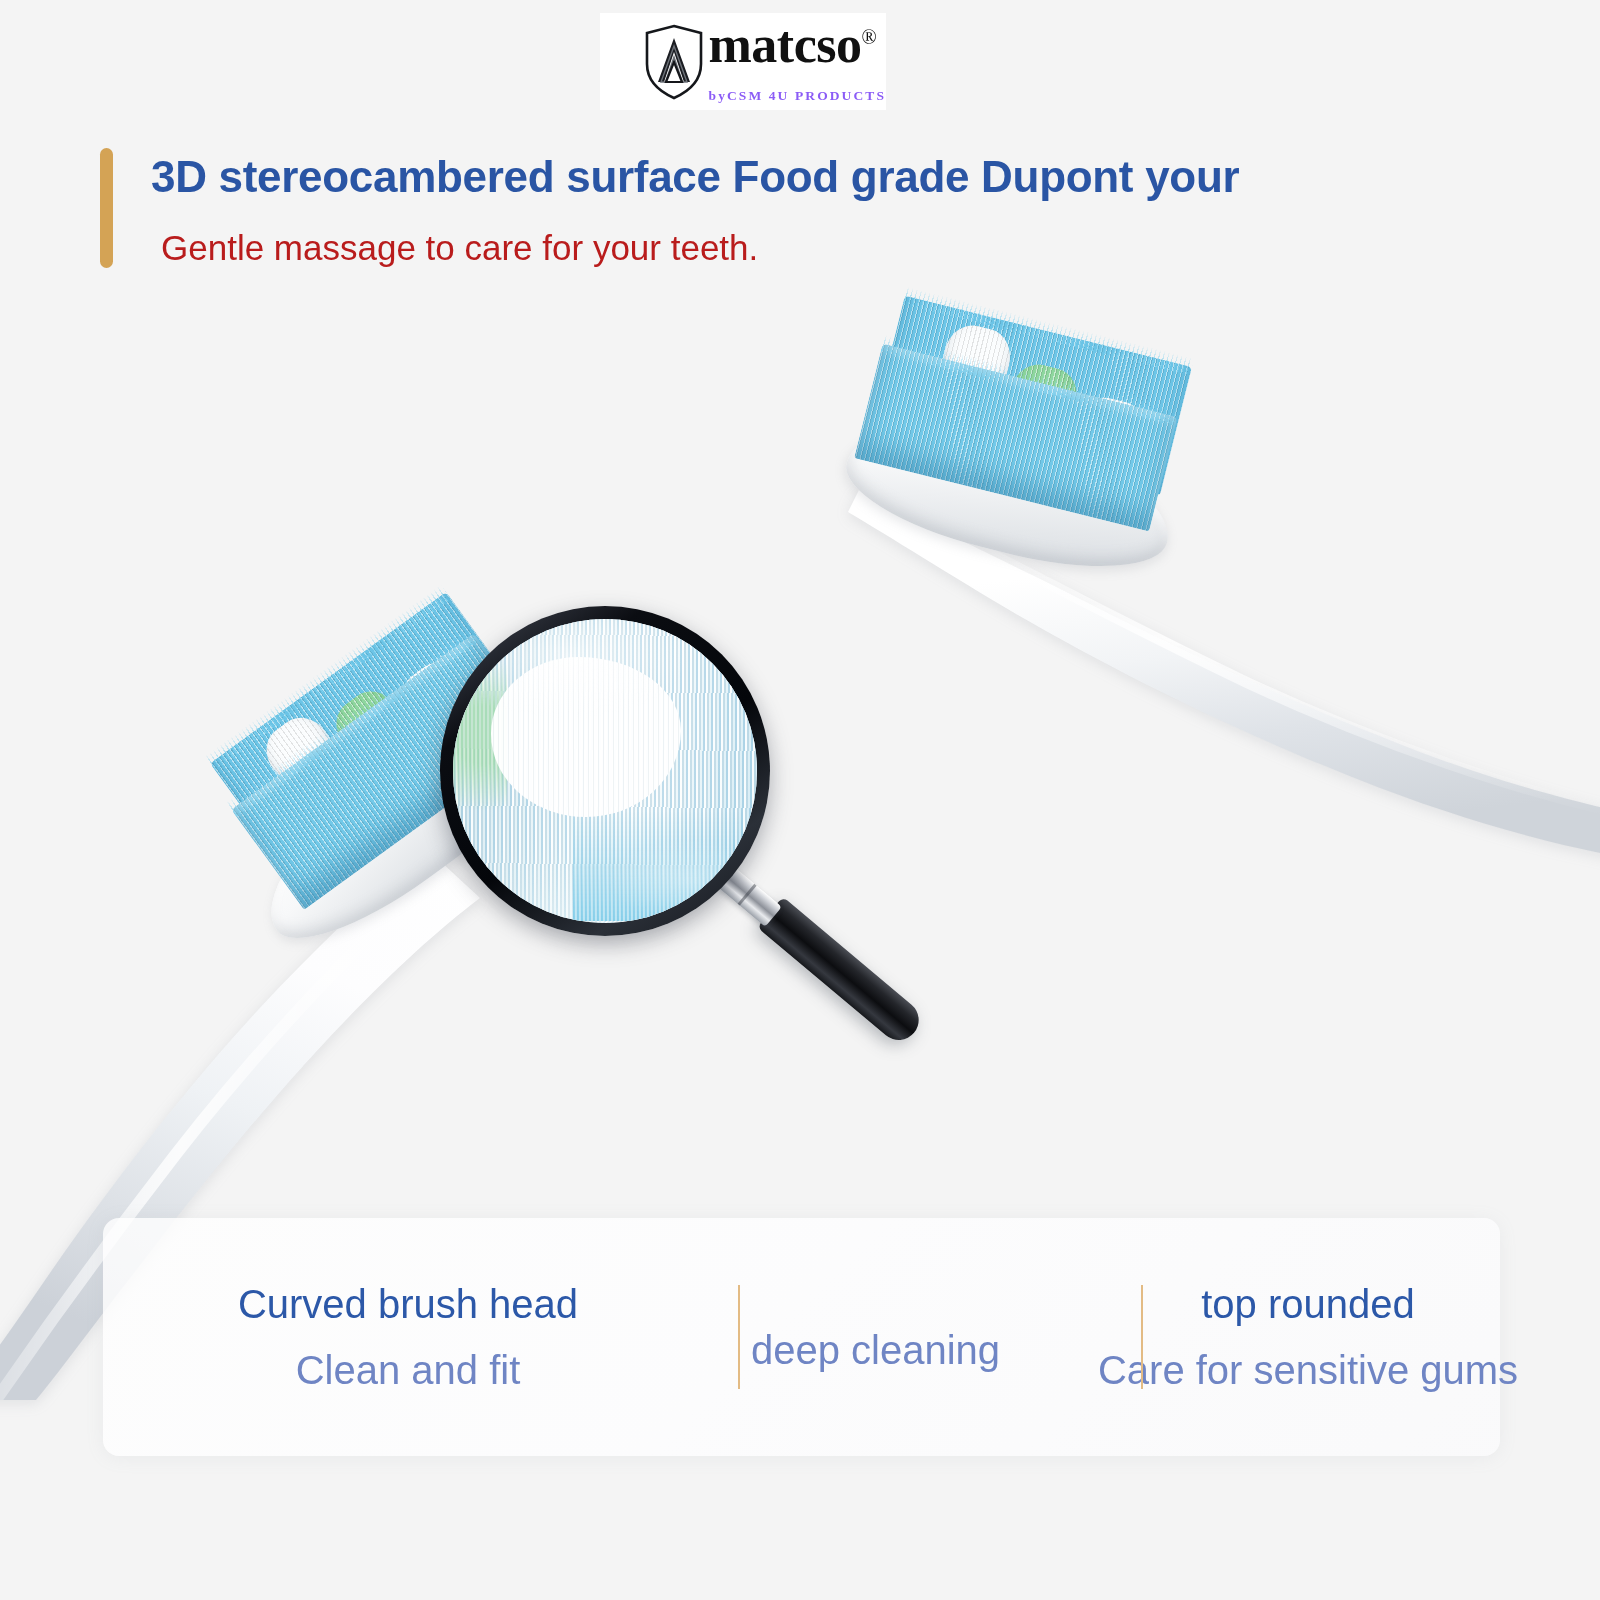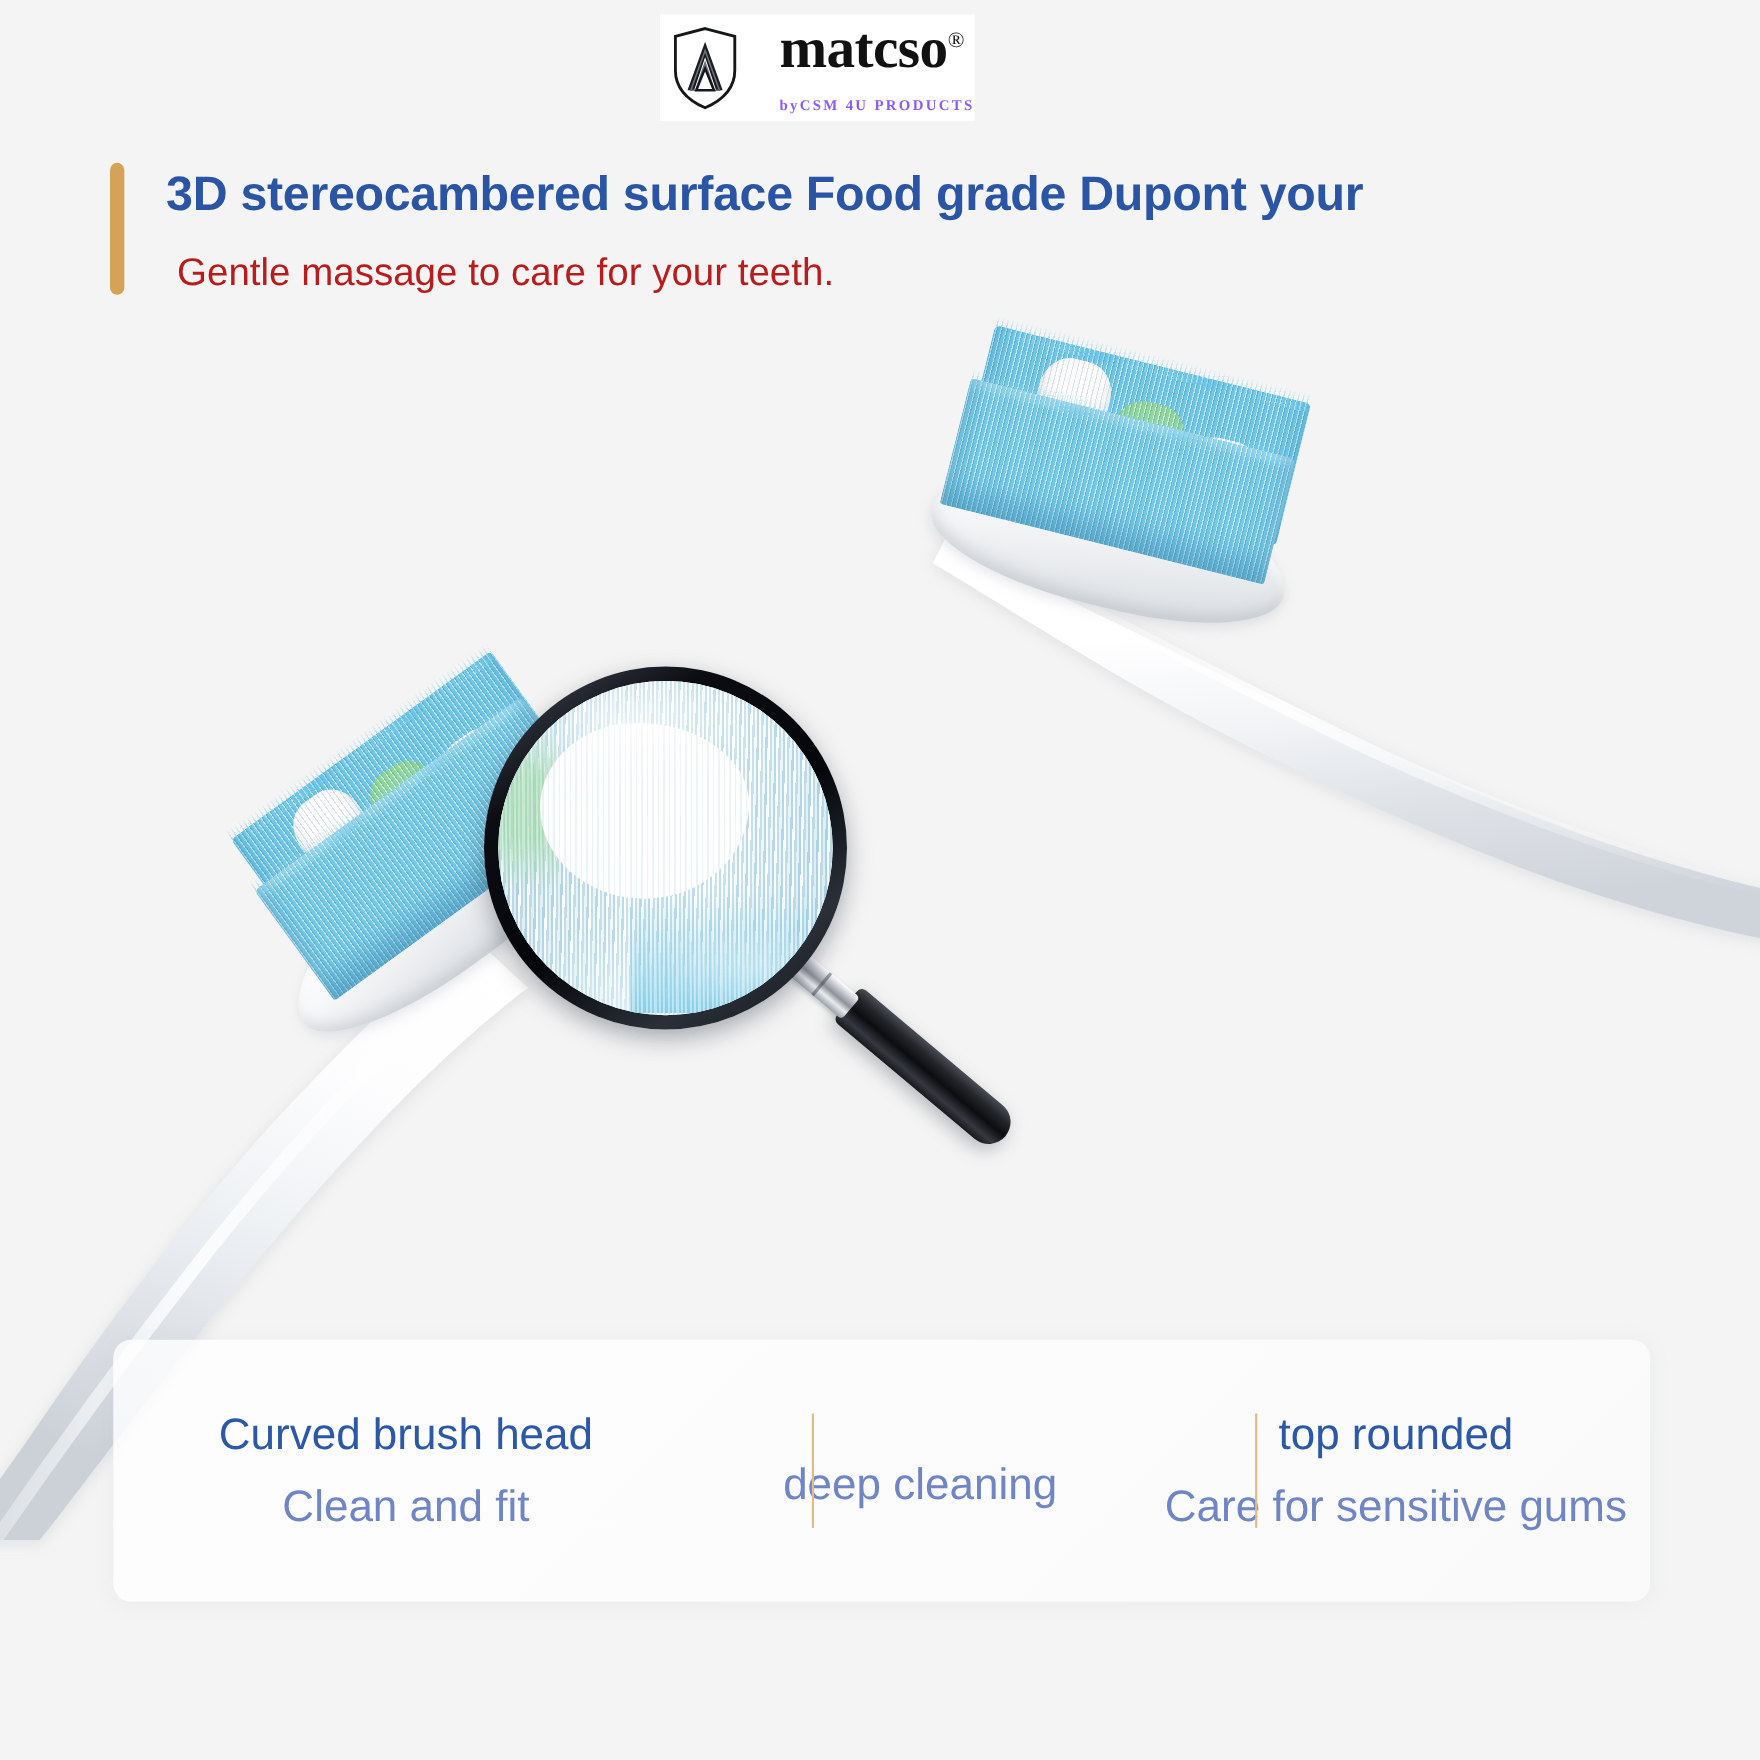--- a/index.html
+++ b/index.html
@@ -25,21 +25,21 @@
   
   .logo-box {
     position: absolute;
     left: 600px;
     top: 13px;
     width: 286px;
     height: 97px;
     background: #ffffff;
     display: flex;
     align-items: center;
-    justify-content: space-between;
+    justify-content: flex-end;
     padding-left: 10px;
     box-sizing: border-box;
   }
   .logo-shield {
     width: 62px;
     height: 76px;
     flex: 0 0 auto;
     margin-right: 4px;
   }
   .logo-words {
@@ -338,21 +338,21 @@
     top: 50%;
     transform: translateY(-50%);
     width: 2px;
     height: 104px;
     background: #e3bb84;
   }
   .col-divider.d1 { left: 635px; }
   .col-divider.d2 { left: 1038px; }
 
   
-  .feature-col.c1 { flex: 0 0 532px; }
+  .feature-col.c1 { flex: 0 0 532px; margin-left: 39px; }
   .feature-col.c2 { flex: 0 0 403px; }
   .feature-col.c3 { flex: 0 0 462px; }
 </style>
 </head>
 <body>
 
 <div class="canvas">
 
   <div class="logo-box">
     <svg class="logo-shield" viewBox="0 0 62 76">

